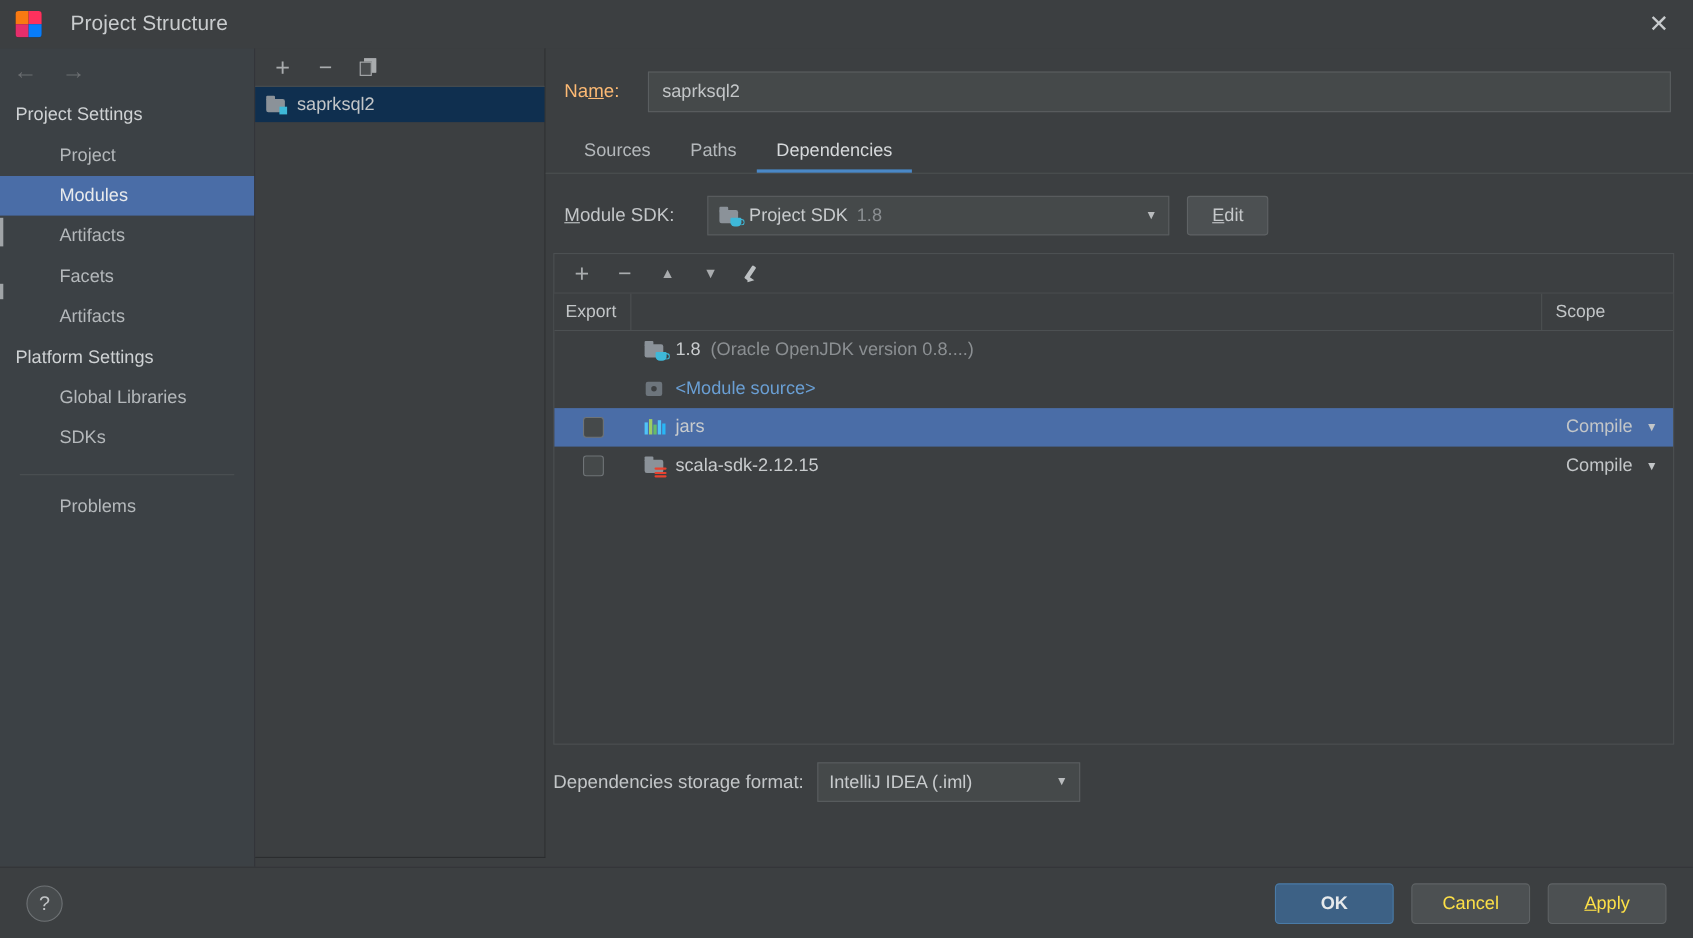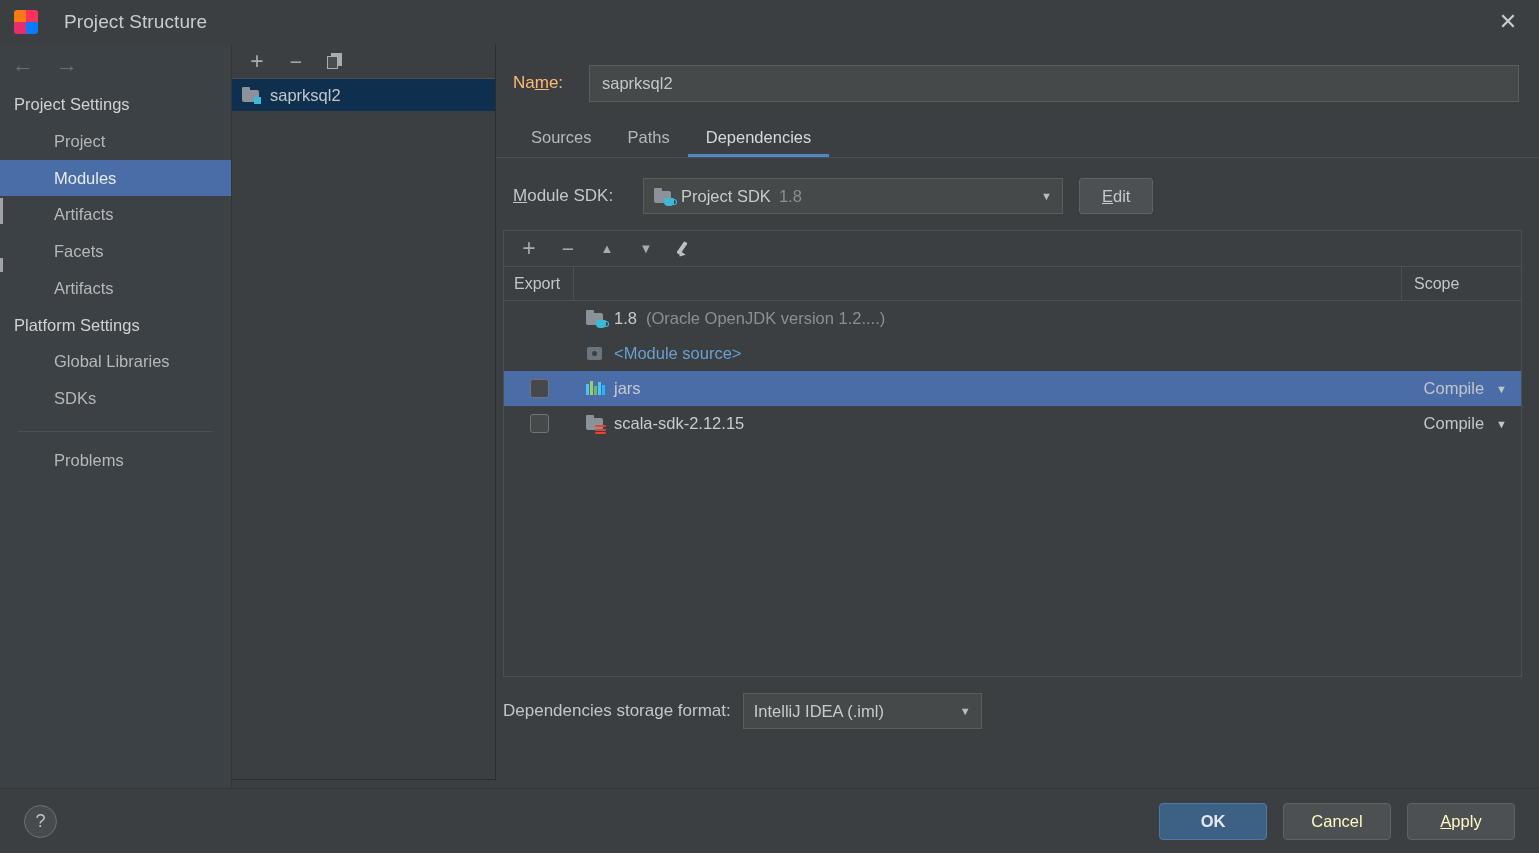--- a/index.html
+++ b/index.html
@@ -151,21 +151,21 @@
     border-top: 1px solid #333639;
   }
   .help-btn {
     position: absolute; left: 24px; top: 16px; width: 33px; height: 33px; border-radius: 50%;
     border: 1px solid #6e7275; background: #474b4d; color: #c0c3c5;
     font-size: 18px; display: flex; align-items: center; justify-content: center;
   }
   .btn-row { position: absolute; right: 24px; top: 14px; display: flex; gap: 16px; }
   .dlg-btn {
     height: 37px; min-width: 108px; border-radius: 4px; font-size: 16.5px; font-family: inherit;
-    background: #4c5052; border: 1px solid #5f6365; color: #fef9c3;
+    background: #4c5052; border: 1px solid #5f6365; color: #fde047;
   }
   .dlg-btn.primary { background: #3d6185; border-color: #4a7ba7; color: #e6e9eb; font-weight: bold; }
   .mn { text-decoration: underline; }
 
   
   .ij-logo { width: 24px; height: 24px; position: relative; border-radius: 3px; overflow: hidden; background:#2b2b2b; }
   .ij-logo i { position: absolute; display: block; }
   .ij-q1 { left:0; top:0; width:12px; height:12px; background:#f97a12; }
   .ij-q2 { right:0; top:0; width:12px; height:12px; background:#fe315d; }
   .ij-q3 { left:0; bottom:0; width:12px; height:12px; background:#e52e6b; }
@@ -315,21 +315,21 @@
 
     <div class="dep-row">
       <div class="cell-export"></div>
       <div class="cell-name">
         <span class="ico">
           <span class="folder-tab"></span>
             <span class="folder-base"></span>
             <span class="badge-jdk"></span>
         </span>
         <span class="txt-main">1.8</span>
-        <span class="txt-dim">(Oracle OpenJDK version 1.2....)</span>
+        <span class="txt-dim">(Oracle OpenJDK version 0.8....)</span>
       </div>
       <div class="cell-scope"></div>
     </div>
 
     <div class="dep-row">
       <div class="cell-export"></div>
       <div class="cell-name">
         <span class="ico">
           <span class="mod-src"></span>
         </span>

